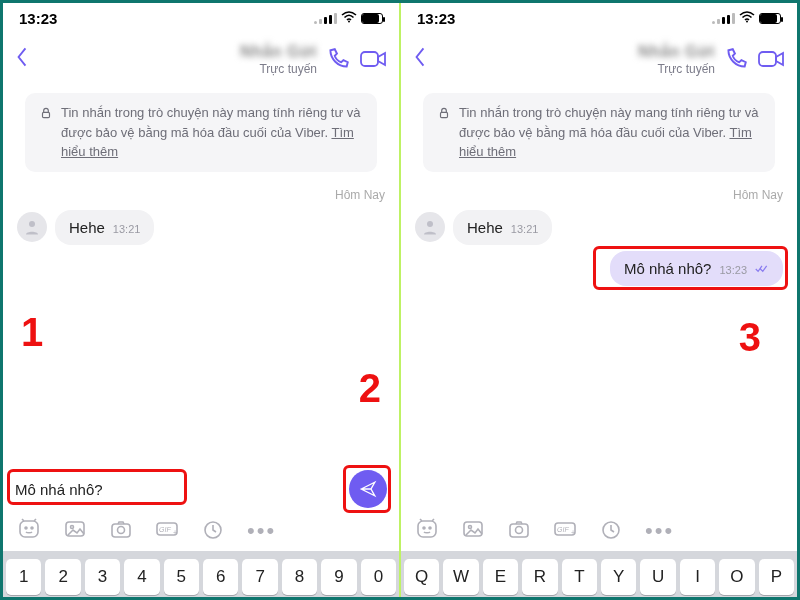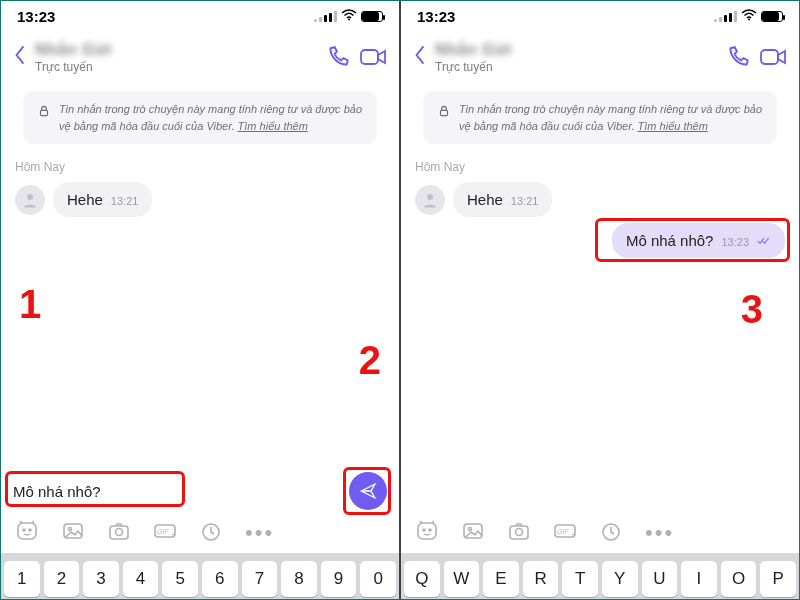--- a/index.html
+++ b/index.html
@@ -6,23 +6,23 @@
   body {
     font-family: -apple-system, Helvetica, Arial, sans-serif;
     background: #eceef0;
     width: 800px;
     height: 600px;
     overflow: hidden;
     position: relative;
   }
   .canvas {
     width: 800px; height: 600px;
-    border: 1px solid #0f766e;
+    border: 3px solid #0f766e;
     display: flex;
-    background: #404040;
+    background: #bef264;
     gap: 2px;
   }
   .screen {
     flex: 1;
     background: #fff;
     display: flex;
     flex-direction: column;
     overflow: hidden;
   }
   
@@ -52,47 +52,46 @@
   .batt i{display:block;height:100%;width:85%;background:#000;border-radius:2px;}
   
   .chat-header {
     height: 52px;
     display:flex;
     align-items:center;
     padding:0 10px;
     gap:6px;
   }
   .back-chev svg { width:18px; height:24px; stroke:#6f5cf1; stroke-width:2.2; fill:none; }
-  .title-col { flex:1; text-align:left; }
+  .title-col { flex:1; text-align:right; }
   .contact-name {
     font-size:16px; font-weight:600; color:#888;
     filter: blur(3px);
     letter-spacing:0.5px;
   }
   .presence { font-size:12px; color:#7c7c8a; margin-top:1px; }
   .hicon { width:30px; height:30px; display:flex;align-items:center;justify-content:center; }
   .hicon svg { stroke:#6f5cf1; fill:none; stroke-width:1.8; }
   
   .privacy {
     margin: 8px 22px;
     background:#f5f5f7;
     border-radius:10px;
     padding:10px 14px;
-    font-size:11px;
+    font-size:13px;
     color:#6e6e78;
     line-height:1.5;
     display:flex;
     gap:8px;
-    font-style:italic;
   }
   .privacy .lock svg { width:14px;height:14px;stroke:#6e6e78;fill:none;stroke-width:2; margin-top:3px;}
   .privacy .learn { text-decoration:underline; color:#6e6e78; }
   
   .chat-body { flex:1; padding: 2px 14px; position:relative; }
-  .day-sep { text-align:left; font-size:12px; color:#aaa; margin:6px 0 8px; }
+  .day-sep { text-align:right; font-size:12px; color:#aaa; margin:6px 0 8px; }
   .msg-row { display:flex; align-items:center; gap:8px; margin-bottom:6px; }
   .msg-row.outgoing { justify-content:flex-end; }
   .avatar {
     width:30px;height:30px;border-radius:50%;background:#e6e6ea;
     display:flex;align-items:center;justify-content:center;
   }
   .avatar svg{width:18px;height:18px;fill:#bfbfc8;}
   .bubble {
     background:#f2f2f4;
     border-radius:16px;

